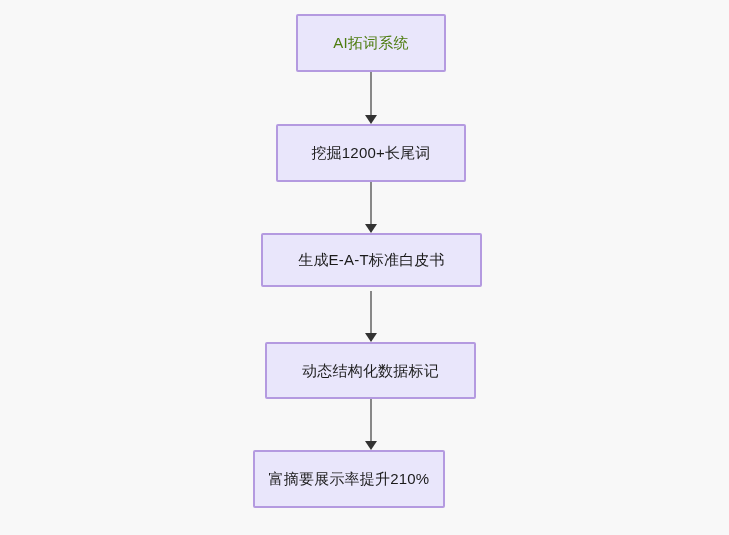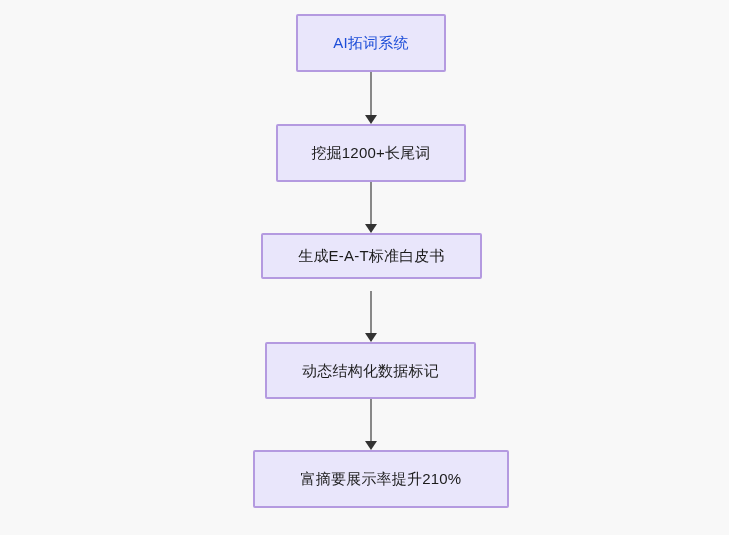--- a/index.html
+++ b/index.html
@@ -62,43 +62,43 @@
     border-left: 6px solid transparent;
     border-right: 6px solid transparent;
     border-top: 9px solid #333333;
   }
 </style>
 </head>
 <body style="background: rgb(248, 248, 248);">
 
 <div id="flowchart-canvas" style="background: rgb(248, 248, 248);">
 
-  <div class="flow-node" style="left: 296px; top: 14px; width: 150px; height: 58px; background: rgb(233, 230, 251); border-color: rgb(180, 154, 224); color: #1d4ed8;">AI拓词系统</div>
+  <div class="flow-node" style="left: 296px; top: 14px; width: 150px; height: 58px; background: rgb(233, 230, 251); border-color: rgb(180, 154, 224); color: #4d7c0f;">AI拓词系统</div>
 
   <div class="flow-connector" style="left: 361px; top: 72px; width: 20px; height: 52px;">
     <div class="connector-line" style="height: 45px; background: rgb(136, 136, 136);"></div>
     <div class="connector-head" style="top: 43px; border-top-color: rgb(51, 51, 51);"></div>
   </div>
 
   <div class="flow-node" style="left: 276px; top: 124px; width: 190px; height: 58px; background: rgb(233, 230, 251); border-color: rgb(180, 154, 224); color: rgb(27, 27, 27);">挖掘1200+长尾词</div>
 
   <div class="flow-connector" style="left: 361px; top: 182px; width: 20px; height: 51px;">
     <div class="connector-line" style="height: 44px; background: rgb(136, 136, 136);"></div>
     <div class="connector-head" style="top: 42px; border-top-color: rgb(51, 51, 51);"></div>
   </div>
 
-  <div class="flow-node" style="left: 261px; top: 233px; width: 221px; height: 46px; background: rgb(233, 230, 251); border-color: rgb(180, 154, 224); color: rgb(27, 27, 27);">生成E-A-T标准白皮书</div>
+  <div class="flow-node" style="left: 261px; top: 233px; width: 221px; height: 54px; background: rgb(233, 230, 251); border-color: rgb(180, 154, 224); color: rgb(27, 27, 27);">生成E-A-T标准白皮书</div>
 
   <div class="flow-connector" style="left: 361px; top: 291px; width: 20px; height: 51px;">
     <div class="connector-line" style="height: 44px; background: rgb(136, 136, 136);"></div>
     <div class="connector-head" style="top: 42px; border-top-color: rgb(51, 51, 51);"></div>
   </div>
 
   <div class="flow-node" style="left: 265px; top: 342px; width: 211px; height: 57px; background: rgb(233, 230, 251); border-color: rgb(180, 154, 224); color: rgb(27, 27, 27);">动态结构化数据标记</div>
 
   <div class="flow-connector" style="left: 361px; top: 399px; width: 20px; height: 51px;">
     <div class="connector-line" style="height: 44px; background: rgb(136, 136, 136);"></div>
     <div class="connector-head" style="top: 42px; border-top-color: rgb(51, 51, 51);"></div>
   </div>
 
-  <div class="flow-node" style="left: 253px; top: 450px; width: 256px; height: 58px; background: rgb(233, 230, 251); border-color: rgb(180, 154, 224); color: rgb(27, 27, 27);">富摘要展示率提升210%</div>
+  <div class="flow-node" style="left: 253px; top: 450px; width: 192px; height: 58px; background: rgb(233, 230, 251); border-color: rgb(180, 154, 224); color: rgb(27, 27, 27);">富摘要展示率提升210%</div>
 
 </div>
 
 </body></html>

